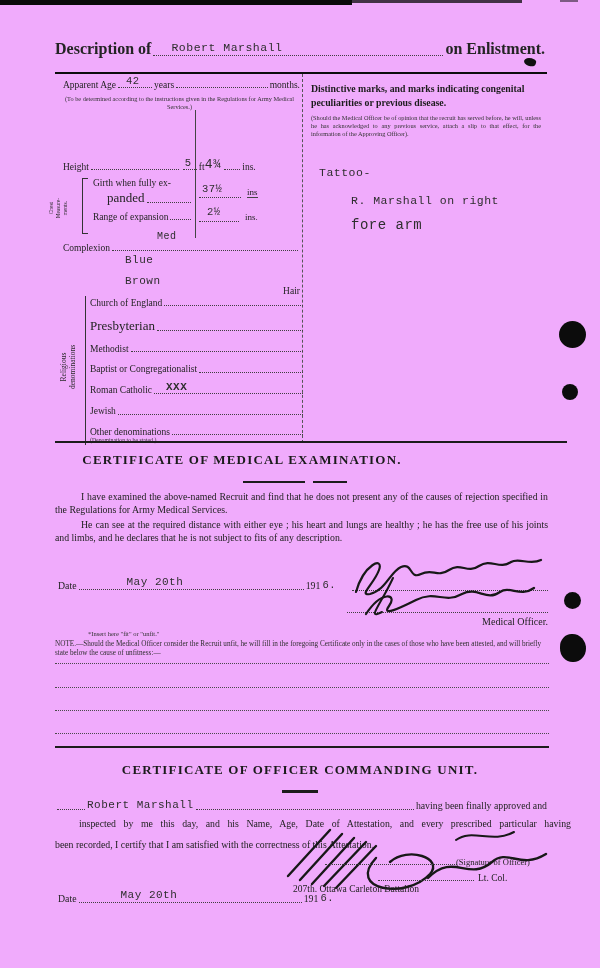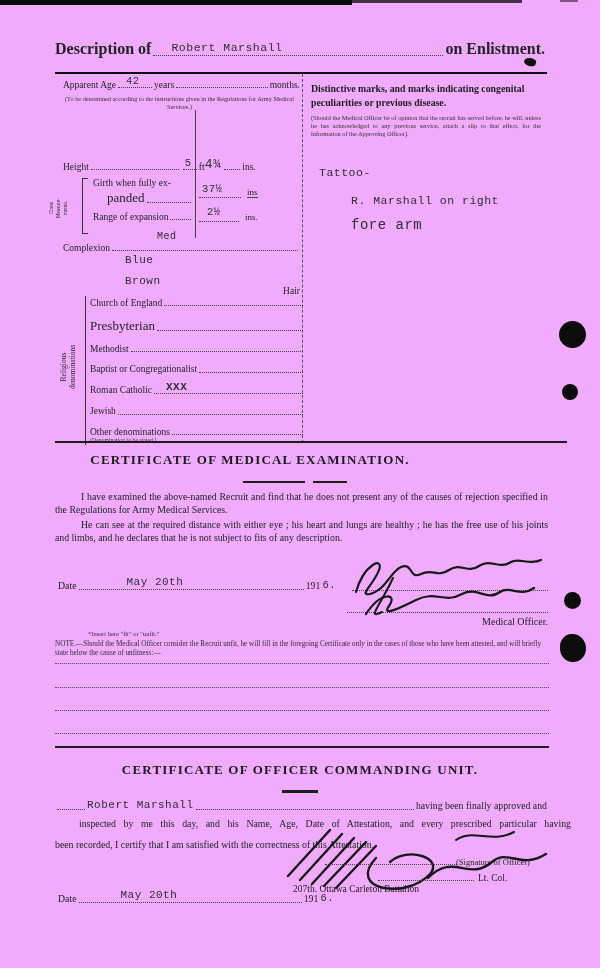--- a/index.html
+++ b/index.html
@@ -146,21 +146,21 @@
     </div>
 
     <div class="abs" style="left:256px;top:8px;width:234px;font-size:9.8px;font-weight:600;line-height:1.4;color:#1d1d1d;">Distinctive marks, and marks indicating congenital peculiarities or previous disease.</div>
     <div class="abs smallprint justify2" style="left:256px;top:40px;width:230px;">(Should the Medical Officer be of opinion that the recruit has served before, he will, unless he has acknowledged to any previous service, attach a slip to that effect, for the information of the Approving Officer).</div>
     <span class="abs typed" style="left:264px;top:92px;font-size:11.5px;">Tattoo-</span>
     <span class="abs typed" style="left:296px;top:120px;font-size:11.5px;">R. Marshall on right</span>
     <span class="abs typed" style="left:296px;top:143px;font-size:14px;">fore arm</span>
   </div>
   <div class="abs solidline" style="left:55px;top:441px;width:512px;height:1.8px;"></div>
 
-  <div class="abs heading" style="left:12px;top:452px;width:476px;">CERTIFICATE OF MEDICAL EXAMINATION.</div>
+  <div class="abs heading" style="left:4px;top:452px;width:476px;">CERTIFICATE OF MEDICAL EXAMINATION.</div>
   <div class="abs" style="left:243px;top:481px;display:flex;gap:8px;">
     <div class="solidline" style="width:62px;height:2px;"></div>
     <div class="solidline" style="width:34px;height:2px;"></div>
   </div>
   <div class="abs justify2" style="left:55px;top:490px;width:493px;font-size:9.8px;line-height:1.35;text-indent:26px;">I have examined the above-named Recruit and find that he does not present any of the causes of rejection specified in the Regulations for Army Medical Services.</div>
   <div class="abs justify2" style="left:55px;top:518px;width:493px;font-size:9.8px;line-height:1.35;text-indent:26px;">He can see at the required distance with either eye ; his heart and lungs are healthy ; he has the free use of his joints and limbs, and he declares that he is not subject to fits of any description.</div>
 
 
   <div class="row abs" style="left:58px;top:580px;width:278px;font-size:9.8px;">
     <span class="pre">Date</span>

